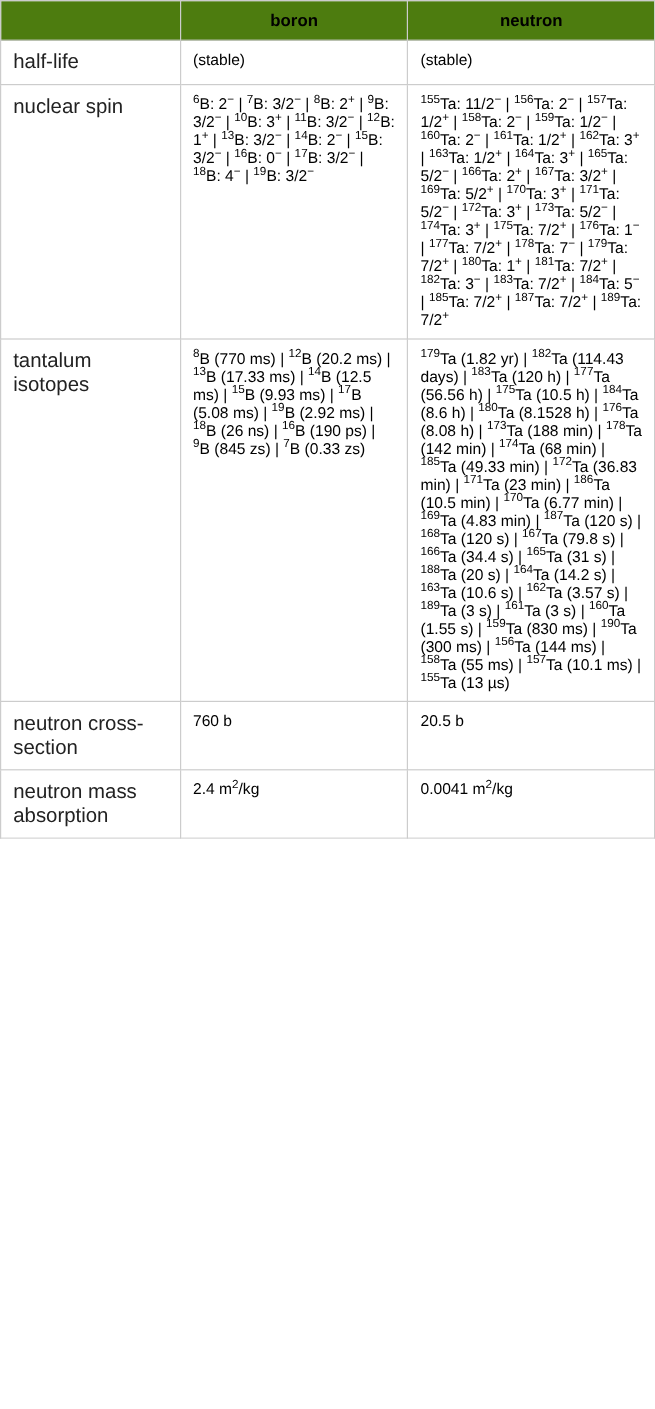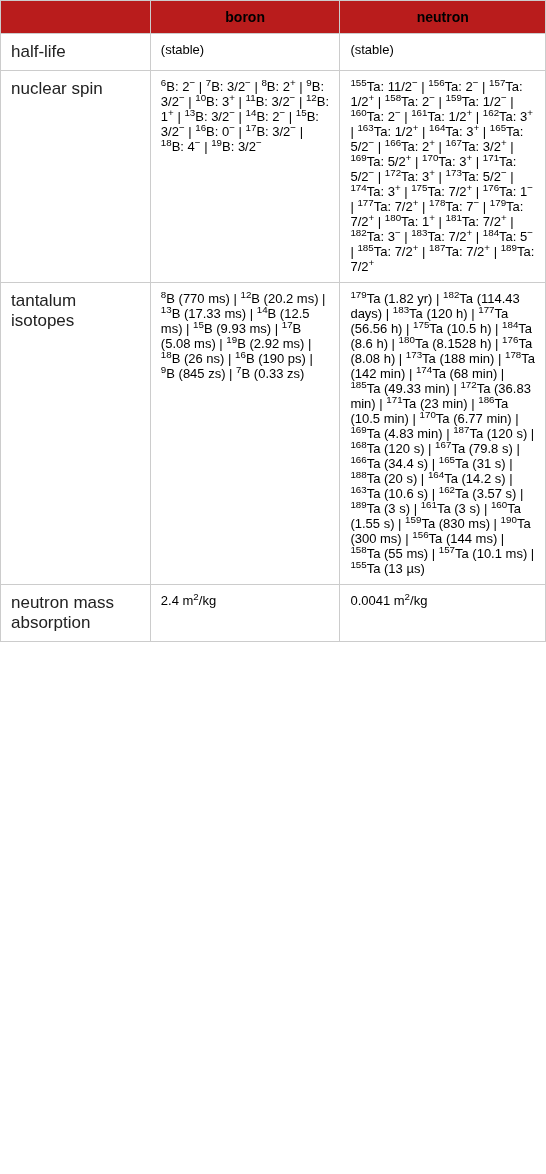--- a/index.html
+++ b/index.html
@@ -14,21 +14,21 @@
       border-collapse: collapse;
     }
     td, th {
       border: 1px solid #ccc;
       padding: 8px 10px;
       vertical-align: top;
     }
     th {
       text-align: center;
       font-weight: bold;
-      background: #b91c1c;
+      background: #4d7c0f;
       font-size: 14px;
     }
     .row-label {
       width: 150px;
       font-size: 17px;
       color: #222;
     }
     .col-boron {
       width: 190px;
     }
@@ -62,18 +62,23 @@
         <td class="row-label">nuclear spin</td>
         <td class="col-boron"><sup>6</sup>B: 2<sup>−</sup> | <sup>7</sup>B: 3/2<sup>−</sup> | <sup>8</sup>B: 2<sup>+</sup> | <sup>9</sup>B: 3/2<sup>−</sup> | <sup>10</sup>B: 3<sup>+</sup> | <sup>11</sup>B: 3/2<sup>−</sup> | <sup>12</sup>B: 1<sup>+</sup> | <sup>13</sup>B: 3/2<sup>−</sup> | <sup>14</sup>B: 2<sup>−</sup> | <sup>15</sup>B: 3/2<sup>−</sup> | <sup>16</sup>B: 0<sup>−</sup> | <sup>17</sup>B: 3/2<sup>−</sup> | <sup>18</sup>B: 4<sup>−</sup> | <sup>19</sup>B: 3/2<sup>−</sup></td>
         <td class="col-tantalum"><sup>155</sup>Ta: 11/2<sup>−</sup> | <sup>156</sup>Ta: 2<sup>−</sup> | <sup>157</sup>Ta: 1/2<sup>+</sup> | <sup>158</sup>Ta: 2<sup>−</sup> | <sup>159</sup>Ta: 1/2<sup>−</sup> | <sup>160</sup>Ta: 2<sup>−</sup> | <sup>161</sup>Ta: 1/2<sup>+</sup> | <sup>162</sup>Ta: 3<sup>+</sup> | <sup>163</sup>Ta: 1/2<sup>+</sup> | <sup>164</sup>Ta: 3<sup>+</sup> | <sup>165</sup>Ta: 5/2<sup>−</sup> | <sup>166</sup>Ta: 2<sup>+</sup> | <sup>167</sup>Ta: 3/2<sup>+</sup> | <sup>169</sup>Ta: 5/2<sup>+</sup> | <sup>170</sup>Ta: 3<sup>+</sup> | <sup>171</sup>Ta: 5/2<sup>−</sup> | <sup>172</sup>Ta: 3<sup>+</sup> | <sup>173</sup>Ta: 5/2<sup>−</sup> | <sup>174</sup>Ta: 3<sup>+</sup> | <sup>175</sup>Ta: 7/2<sup>+</sup> | <sup>176</sup>Ta: 1<sup>−</sup> | <sup>177</sup>Ta: 7/2<sup>+</sup> | <sup>178</sup>Ta: 7<sup>−</sup> | <sup>179</sup>Ta: 7/2<sup>+</sup> | <sup>180</sup>Ta: 1<sup>+</sup> | <sup>181</sup>Ta: 7/2<sup>+</sup> | <sup>182</sup>Ta: 3<sup>−</sup> | <sup>183</sup>Ta: 7/2<sup>+</sup> | <sup>184</sup>Ta: 5<sup>−</sup> | <sup>185</sup>Ta: 7/2<sup>+</sup> | <sup>187</sup>Ta: 7/2<sup>+</sup> | <sup>189</sup>Ta: 7/2<sup>+</sup></td>
       </tr>
       <tr>
         <td class="row-label">tantalum isotopes</td>
         <td class="col-boron"><sup>8</sup>B (770 ms) | <sup>12</sup>B (20.2 ms) | <sup>13</sup>B (17.33 ms) | <sup>14</sup>B (12.5 ms) | <sup>15</sup>B (9.93 ms) | <sup>17</sup>B (5.08 ms) | <sup>19</sup>B (2.92 ms) | <sup>18</sup>B (26 ns) | <sup>16</sup>B (190 ps) | <sup>9</sup>B (845 zs) | <sup>7</sup>B (0.33 zs)</td>
         <td class="col-tantalum"><sup>179</sup>Ta (1.82 yr) | <sup>182</sup>Ta (114.43 days) | <sup>183</sup>Ta (120 h) | <sup>177</sup>Ta (56.56 h) | <sup>175</sup>Ta (10.5 h) | <sup>184</sup>Ta (8.6 h) | <sup>180</sup>Ta (8.1528 h) | <sup>176</sup>Ta (8.08 h) | <sup>173</sup>Ta (188 min) | <sup>178</sup>Ta (142 min) | <sup>174</sup>Ta (68 min) | <sup>185</sup>Ta (49.33 min) | <sup>172</sup>Ta (36.83 min) | <sup>171</sup>Ta (23 min) | <sup>186</sup>Ta (10.5 min) | <sup>170</sup>Ta (6.77 min) | <sup>169</sup>Ta (4.83 min) | <sup>187</sup>Ta (120 s) | <sup>168</sup>Ta (120 s) | <sup>167</sup>Ta (79.8 s) | <sup>166</sup>Ta (34.4 s) | <sup>165</sup>Ta (31 s) | <sup>188</sup>Ta (20 s) | <sup>164</sup>Ta (14.2 s) | <sup>163</sup>Ta (10.6 s) | <sup>162</sup>Ta (3.57 s) | <sup>189</sup>Ta (3 s) | <sup>161</sup>Ta (3 s) | <sup>160</sup>Ta (1.55 s) | <sup>159</sup>Ta (830 ms) | <sup>190</sup>Ta (300 ms) | <sup>156</sup>Ta (144 ms) | <sup>158</sup>Ta (55 ms) | <sup>157</sup>Ta (10.1 ms) | <sup>155</sup>Ta (13 µs)</td>
       </tr>
       <tr>
+        <td class="row-label">neutron cross-section</td>
+        <td class="col-boron">760 b</td>
+        <td class="col-tantalum">20.5 b</td>
+      </tr>
+      <tr>
         <td class="row-label">neutron mass absorption</td>
         <td class="col-boron">2.4 m<sup>2</sup>/kg</td>
         <td class="col-tantalum">0.0041 m<sup>2</sup>/kg</td>
       </tr>
     </tbody>
 </table>
 
 </body></html>

